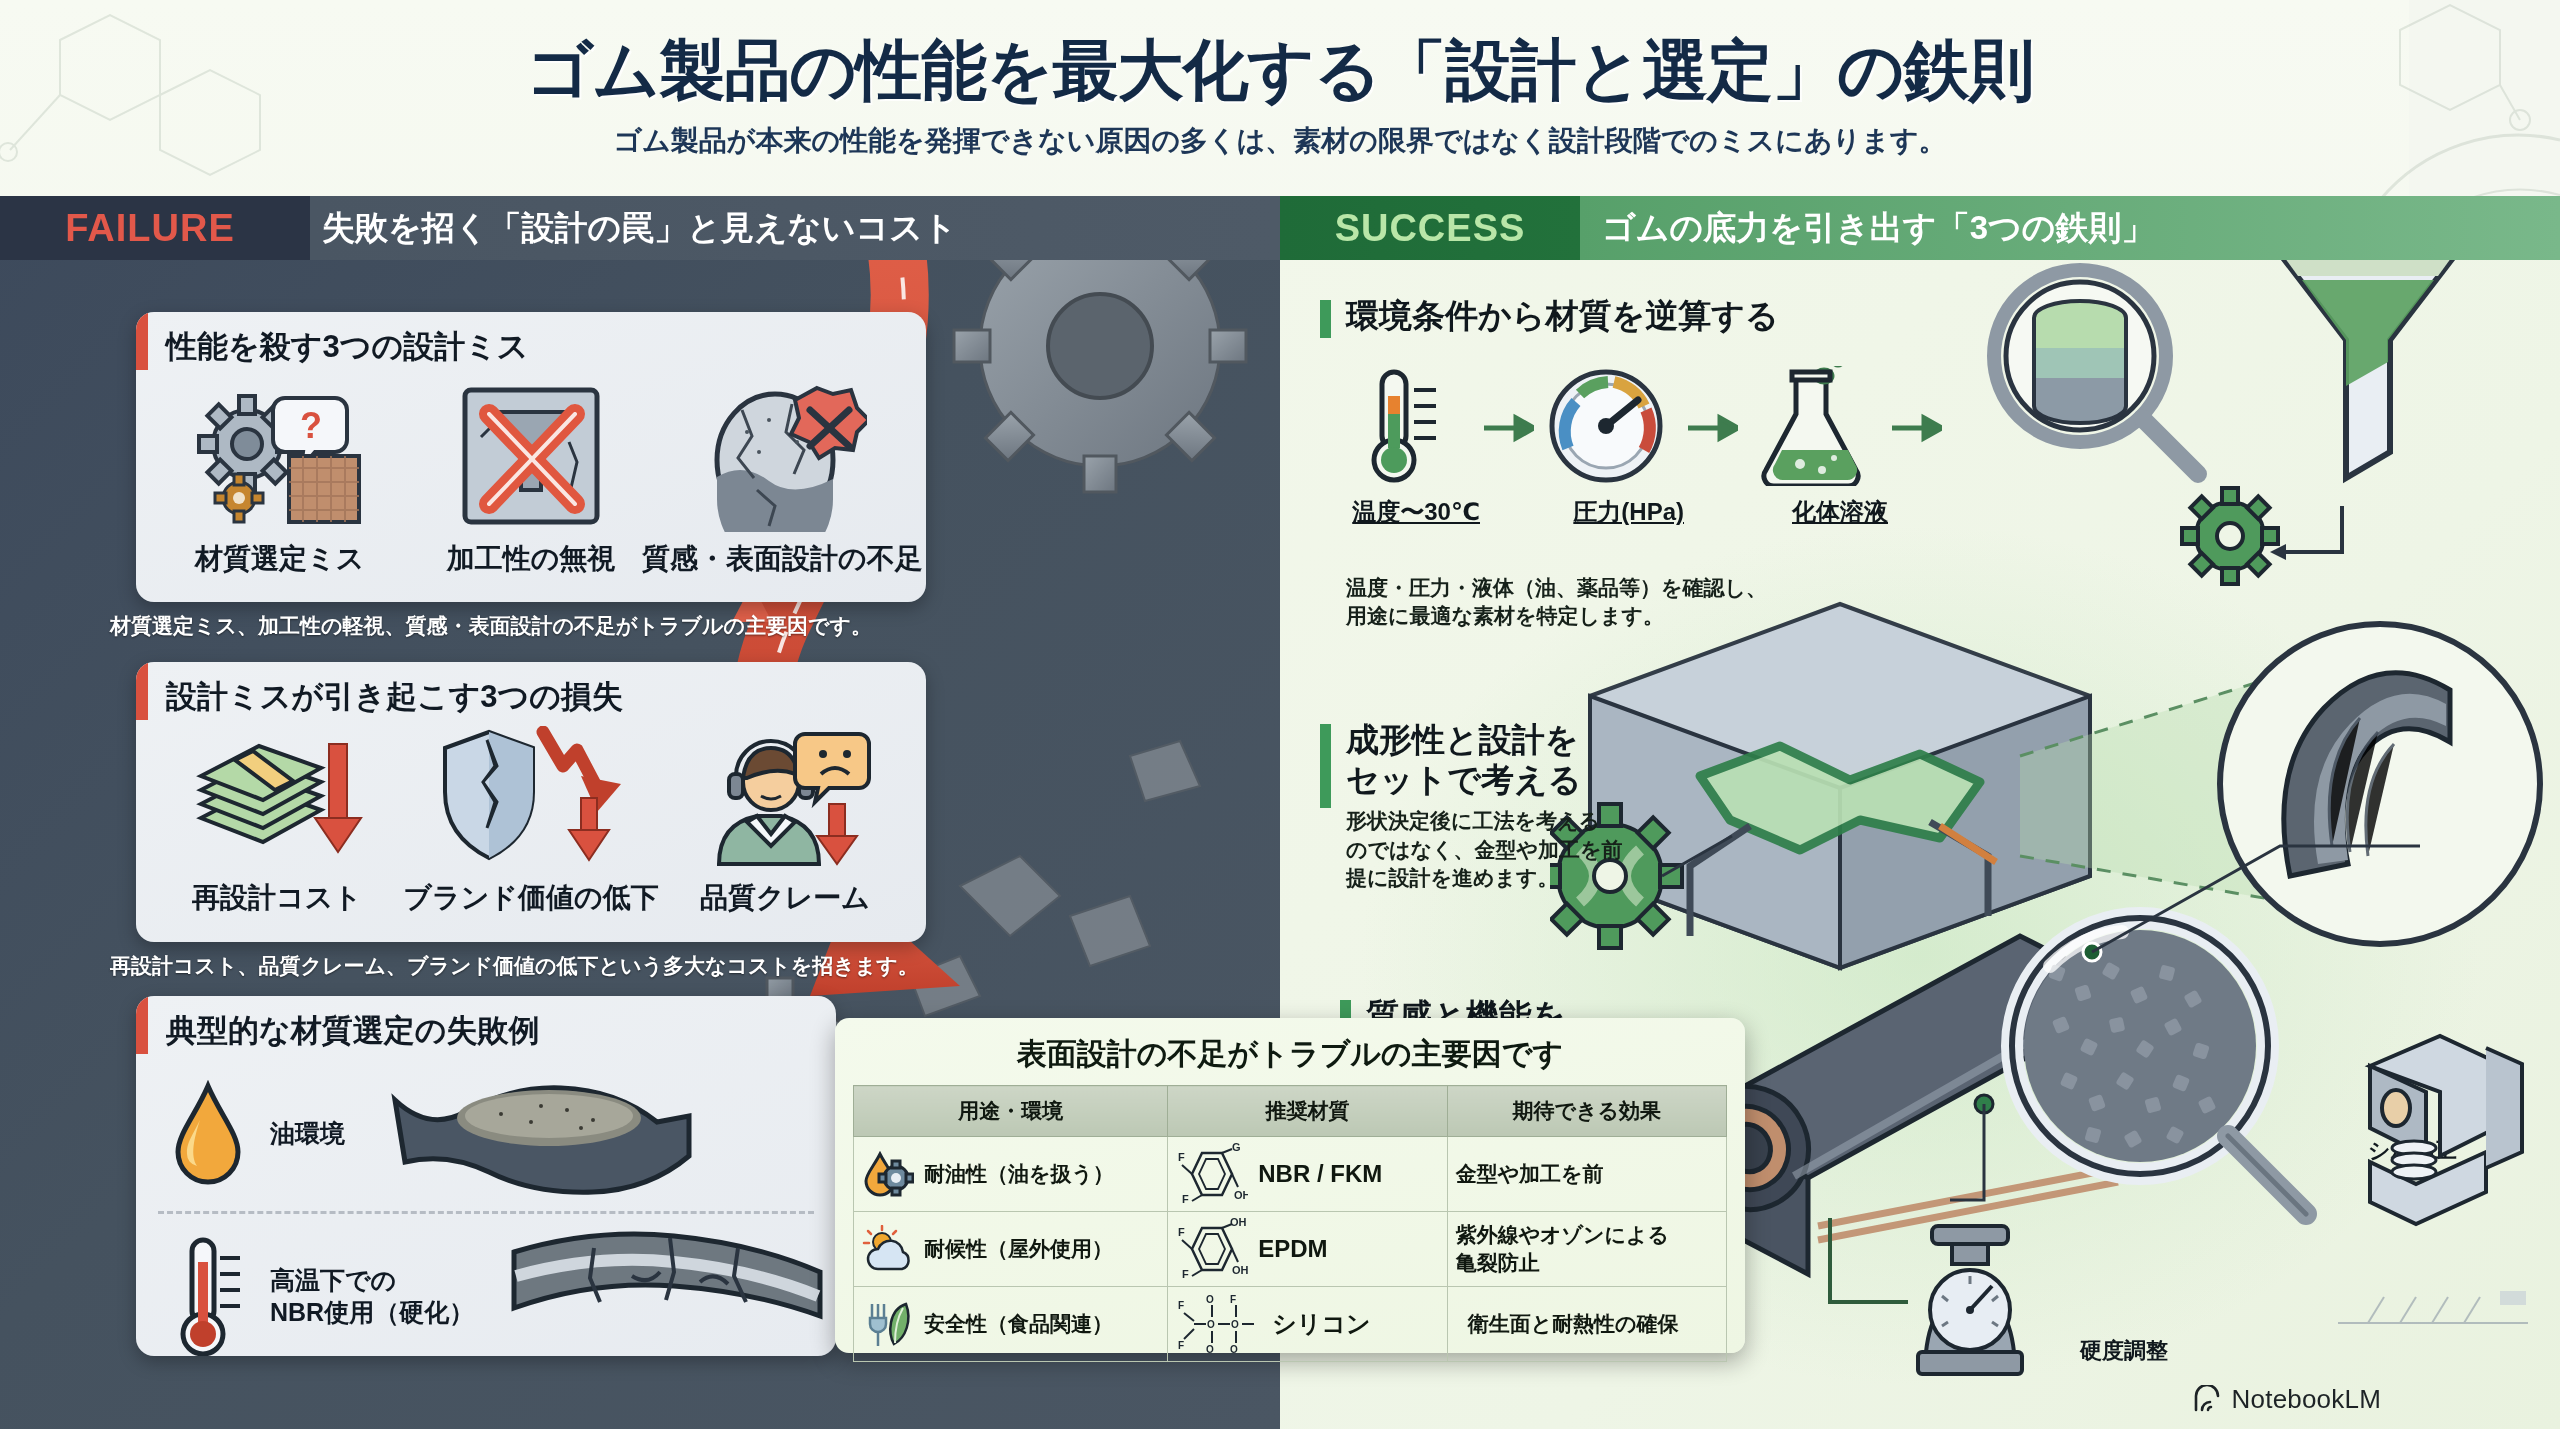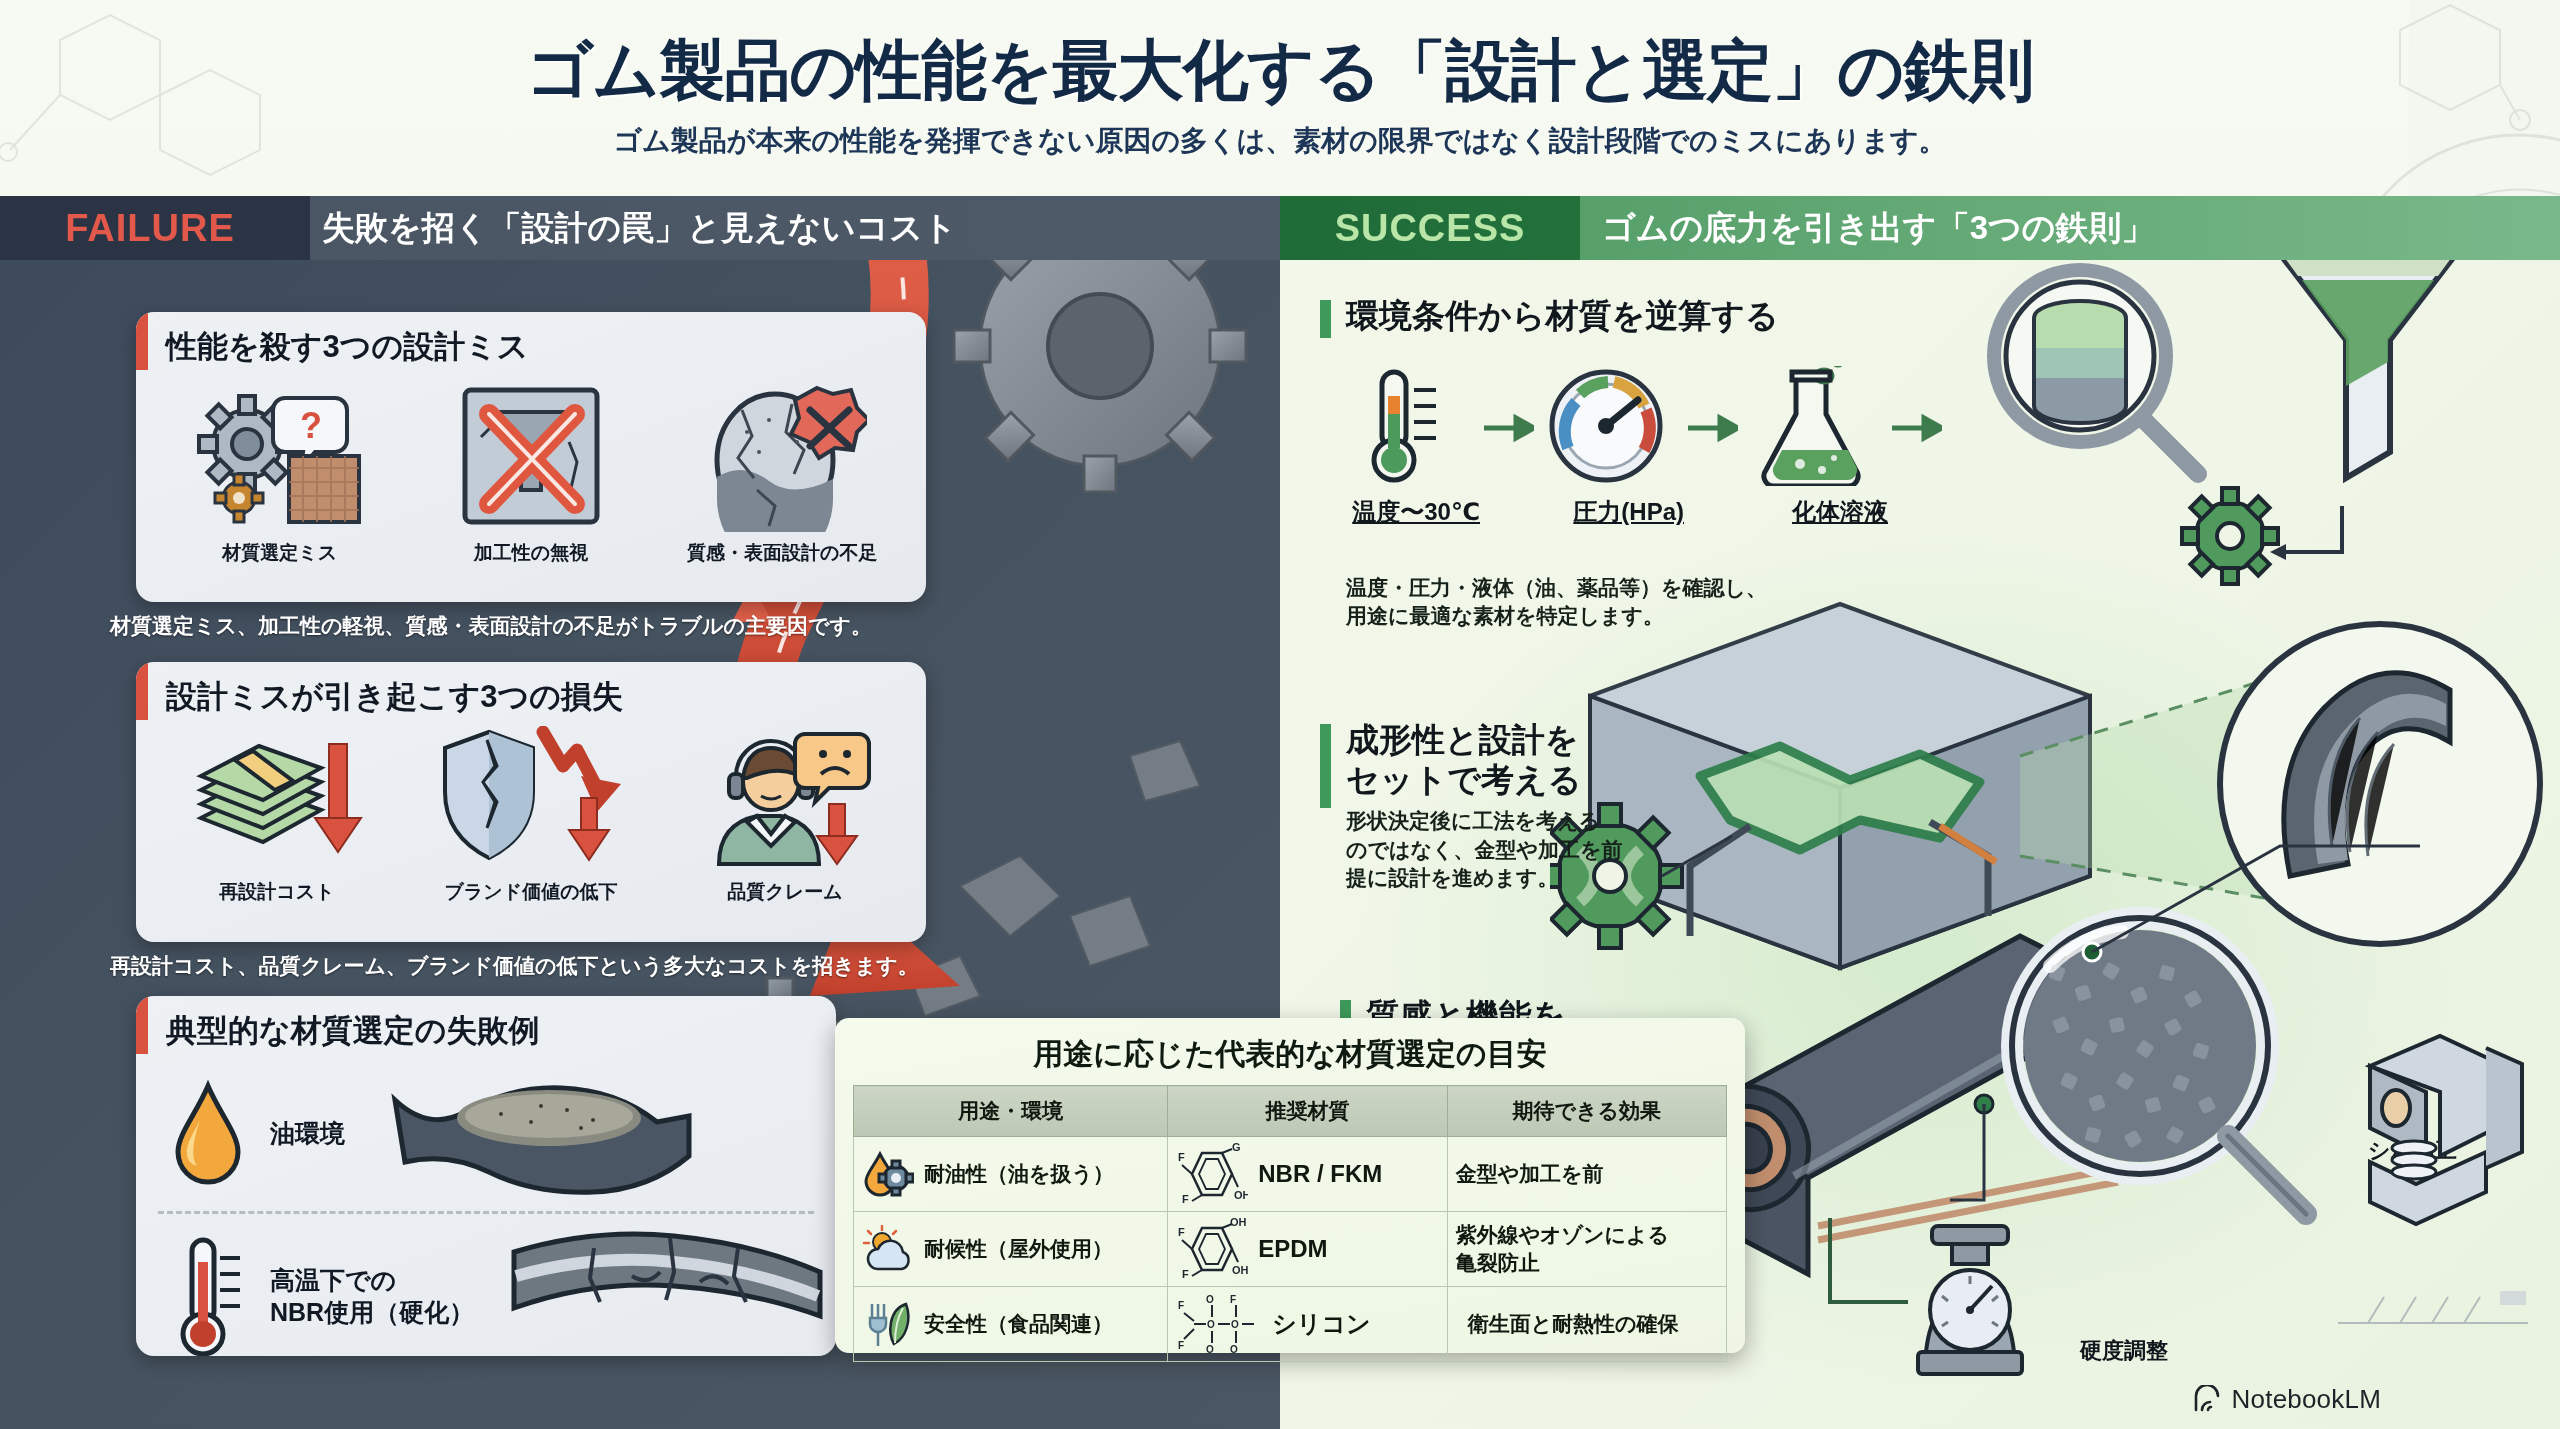--- a/index.html
+++ b/index.html
@@ -73,21 +73,21 @@
   }
   .fcard .accent {
     position: absolute; left: 0; top: 0; width: 12px; height: 58px; background: #d9513f;
   }
   .card-title {
     font-size: 31px; font-weight: 900; color: #111a24;
     padding: 14px 0 0 30px; white-space: nowrap;
   }
   .item-row { display: flex; justify-content: space-around; align-items: flex-end; }
   .item { display: flex; flex-direction: column; align-items: center; width: 33%; }
-  .item-label { margin-top: 8px; font-size: 19px; font-weight: 900; color: #111a24; white-space: nowrap; }
+  .item-label { margin-top: 8px; font-size: 28px; font-weight: 900; color: #111a24; white-space: nowrap; }
   .caption-line {
     position: absolute; font-size: 21px; font-weight: 800; color: #ffffff;
     white-space: nowrap; text-shadow: 0 1px 2px rgba(0,0,0,.5);
   }
 
   
   .thumb { display:block; }
 
   
   #fcard3 { }
@@ -746,21 +746,21 @@
             <line x1="72" y1="40" x2="88" y2="14"></line>
           <line x1="104" y1="40" x2="120" y2="14"></line>
             <line x1="136" y1="40" x2="152" y2="14"></line>
           <rect x="172" y="8" width="26" height="14" fill="#c9d2d8" stroke="none"></rect>
         </g>
       </svg>
     </div>
   </div>
 
   <div id="table-card">
-    <div id="table-title">用途に応じた代表的な材質選定の目安</div>
+    <div id="table-title">表面設計の不足がトラブルの主要因です</div>
     <table>
       <thead>
         <tr>
           <th style="width:36%">用途・環境</th>
           <th style="width:32%">推奨材質</th>
           <th style="width:32%">期待できる効果</th>
         </tr>
       </thead>
       <tbody>
         <tr>

